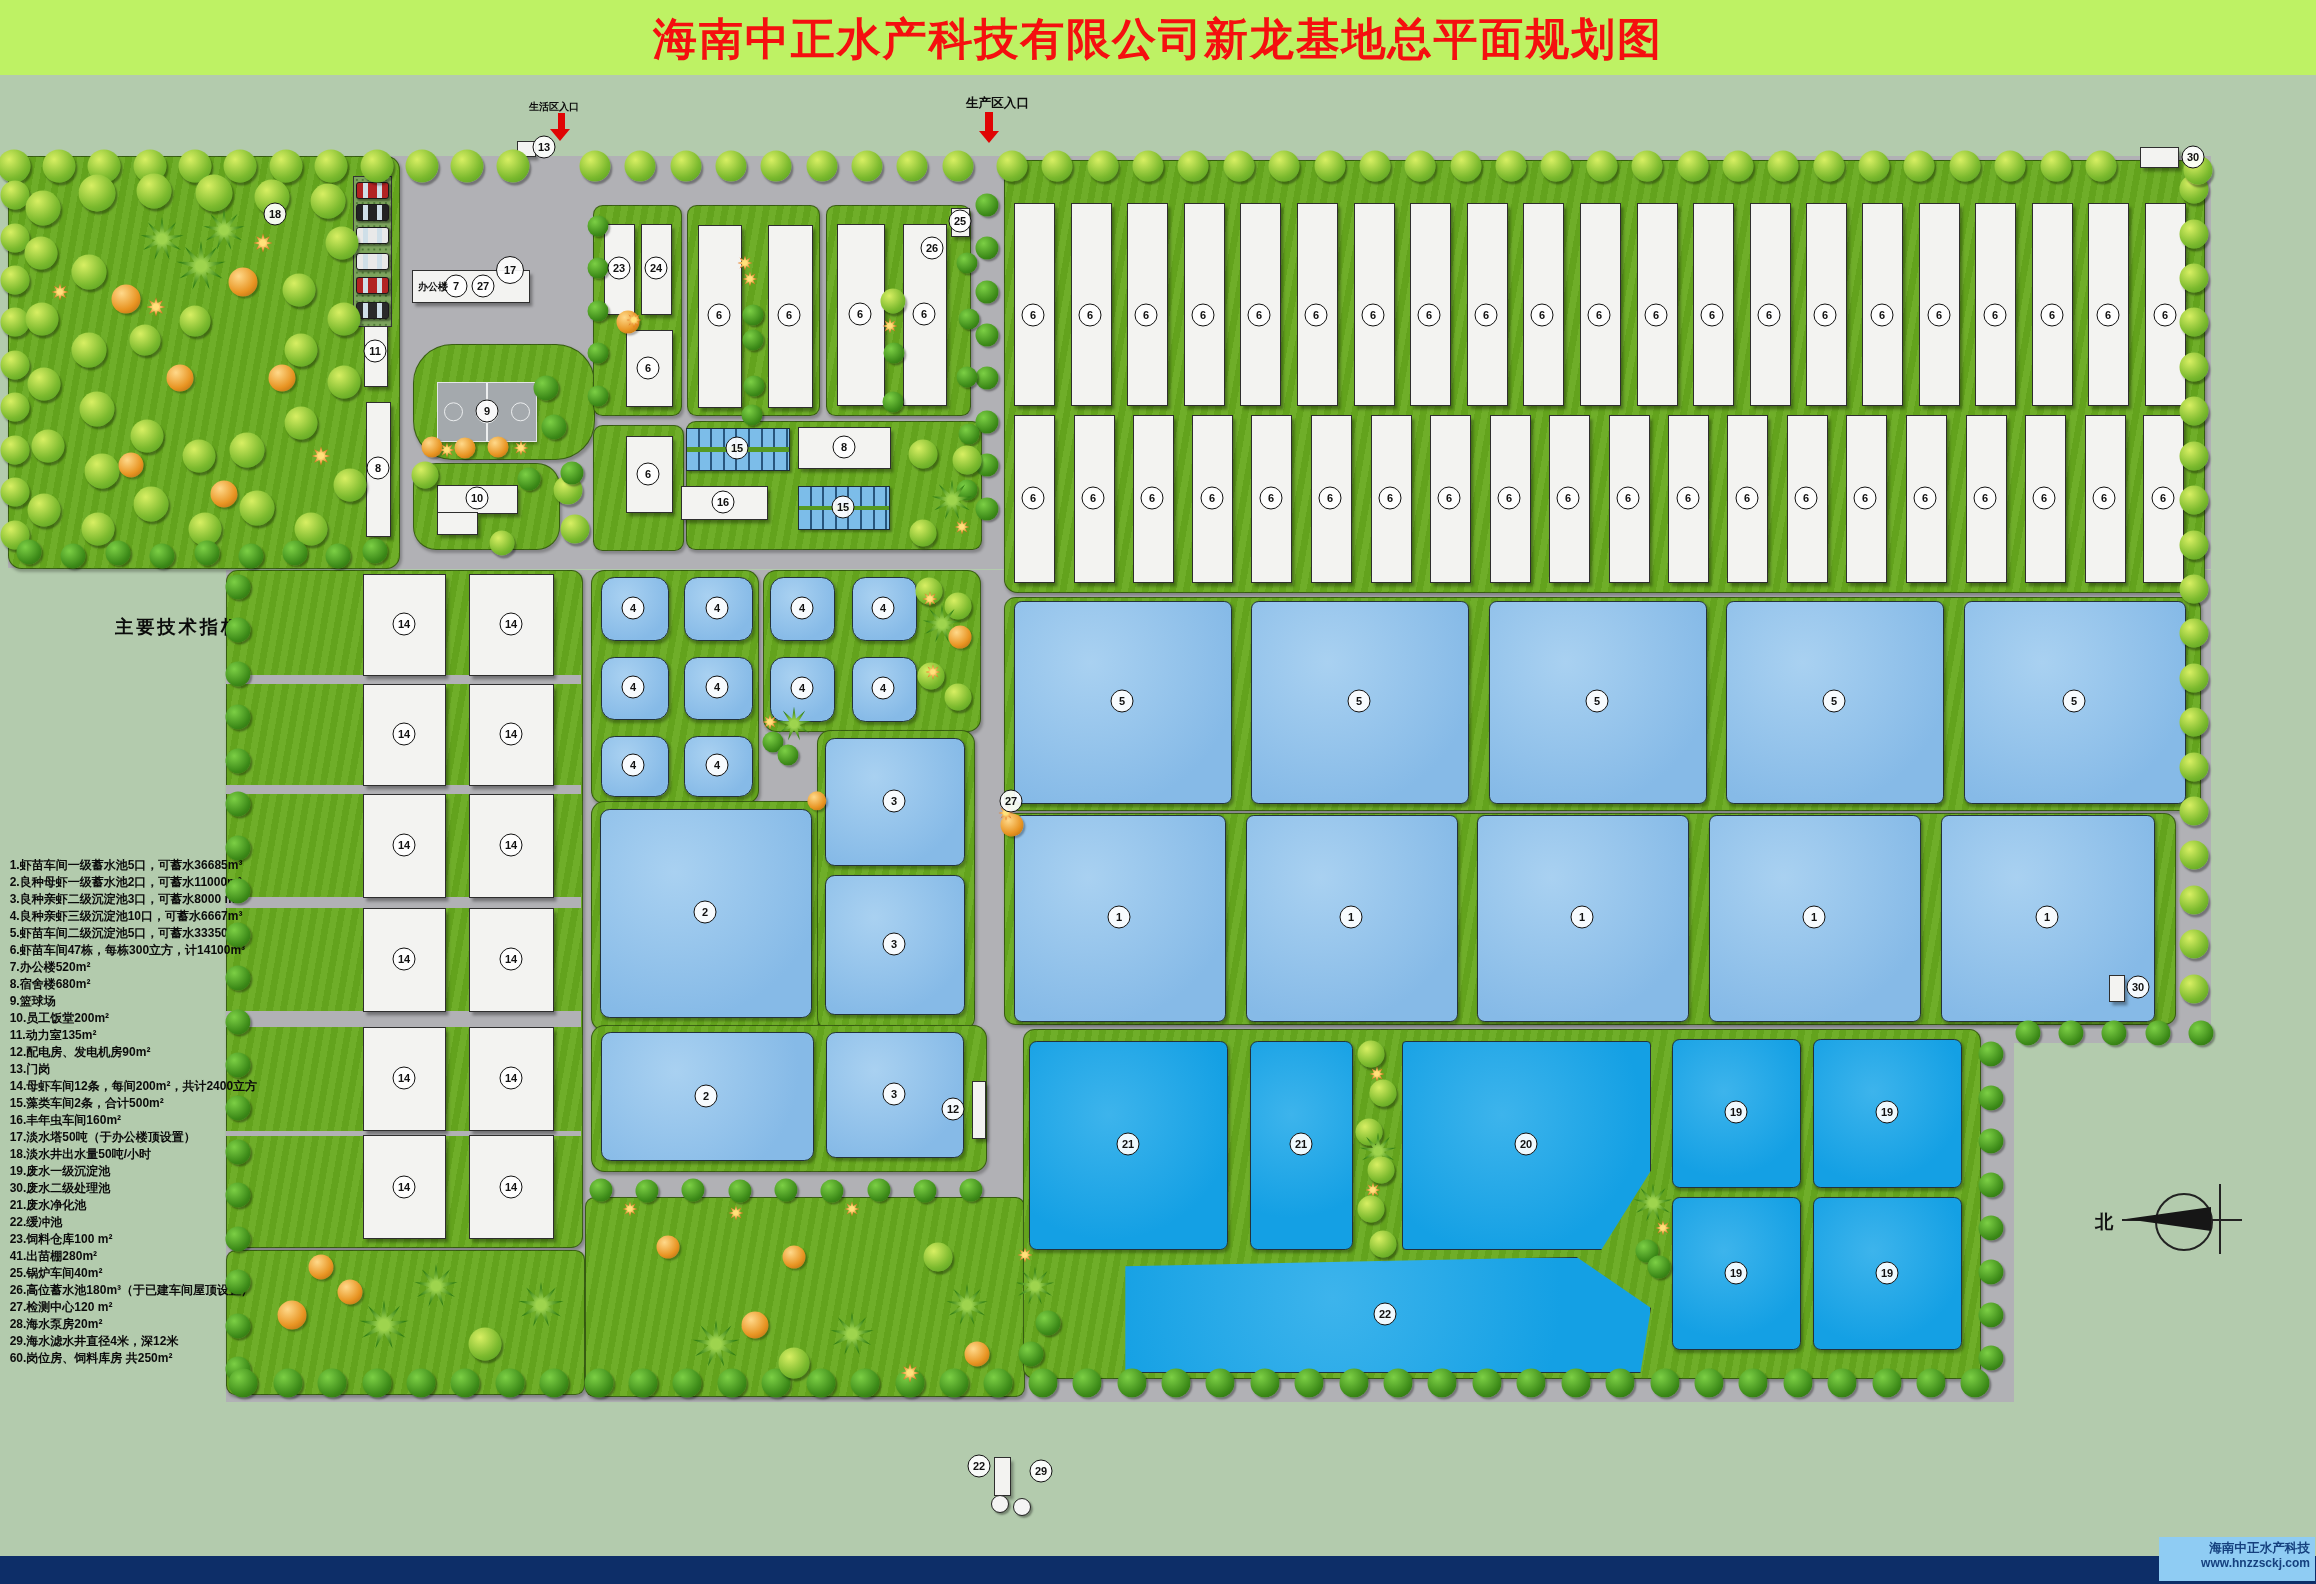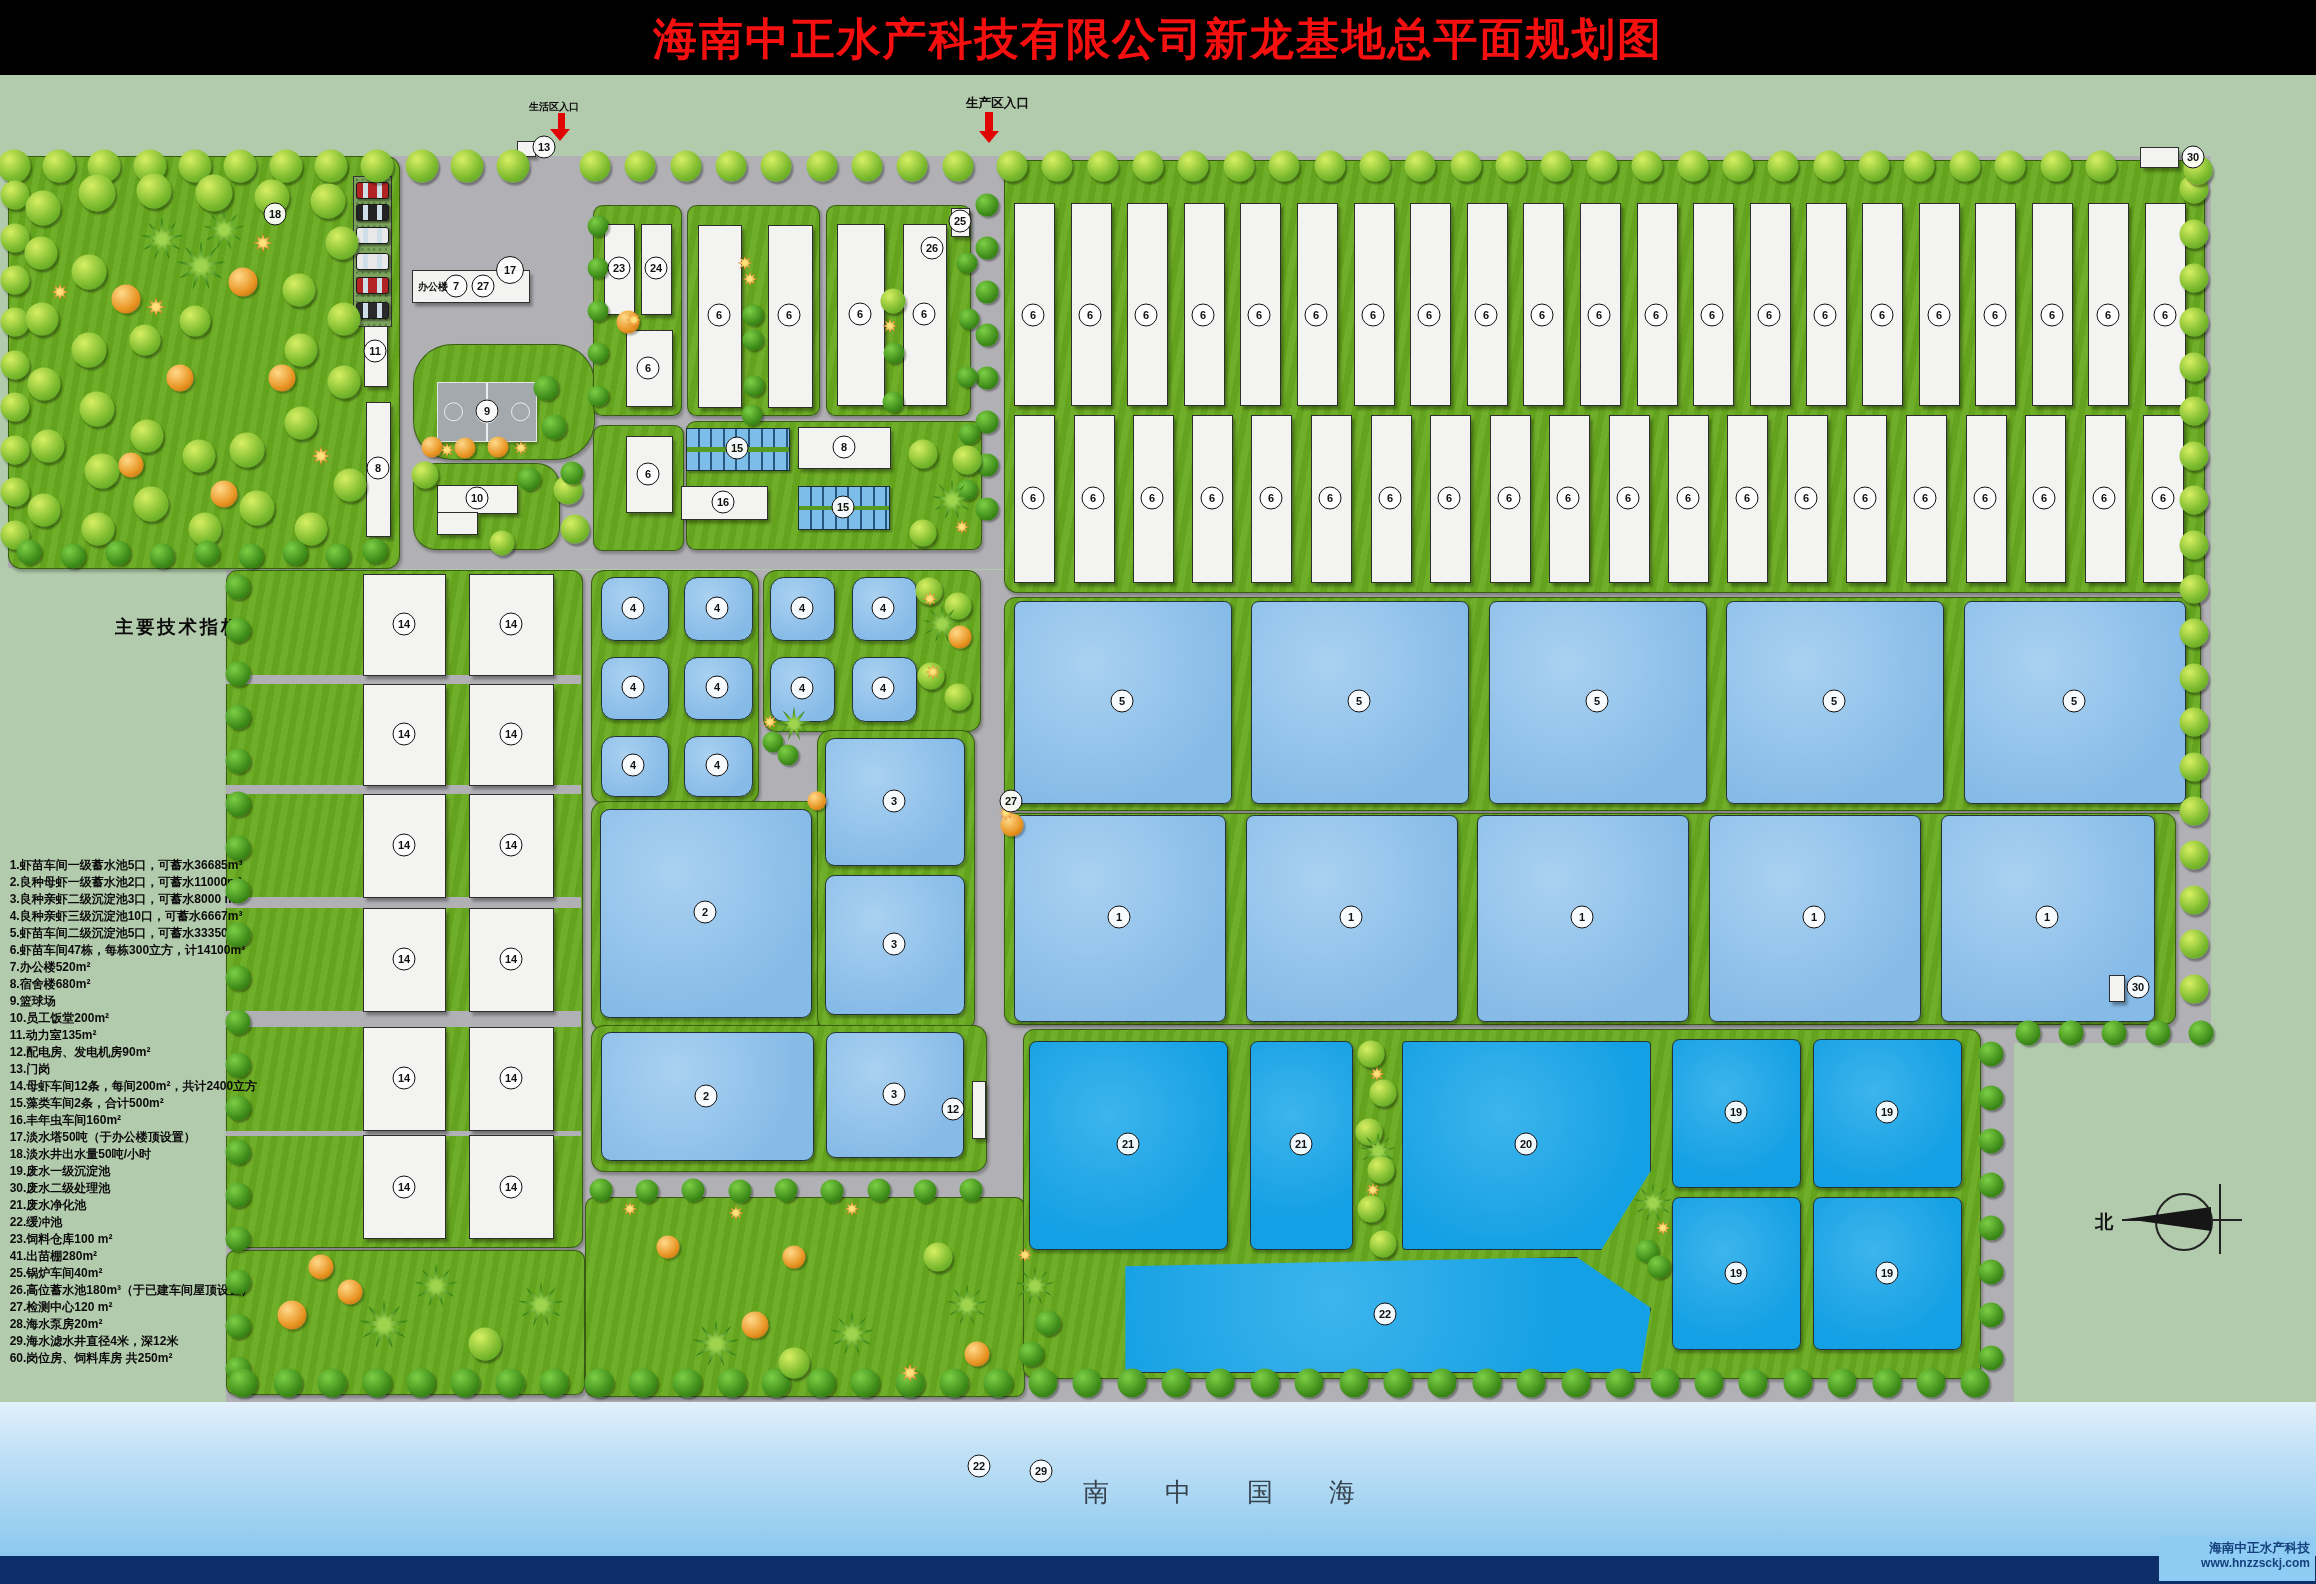--- a/index.html
+++ b/index.html
@@ -27,21 +27,21 @@
       display:flex;align-items:center;justify-content:center;transform:translate(-50%,-50%);line-height:1;z-index:40;}
   .tree{position:absolute;border-radius:50%;transform:translate(-50%,-50%);z-index:30;}
   .t0{background:radial-gradient(circle at 35% 30%,#d8ef63,#7cba2e 60%,#4e9a1e);box-shadow:1.9px 2.9px 1.9px rgba(0,0,0,.35);}
   .t1{background:radial-gradient(circle at 35% 30%,#7ccf45,#3c8a18 65%,#2a6410);box-shadow:1.9px 1.9px 1.9px rgba(0,0,0,.35);}
   .t2{background:radial-gradient(circle at 35% 30%,#ffd98a,#e89422 60%,#a96410);box-shadow:1.9px 1.9px 1.9px rgba(0,0,0,.3);}
   .t3{background:radial-gradient(circle,#9ed44e 15%,#2f7d14 60%);border-radius:0;box-shadow:none;filter:drop-shadow(1.9px 1.9px 1px rgba(0,0,0,.35));}
   .t4{background:radial-gradient(circle,#ffe27a 20%,#e2641a 70%);border-radius:0;box-shadow:none;filter:drop-shadow(1px 1px 1px rgba(0,0,0,.3));}
   .car{position:absolute;height:14.5px;width:31px;border:1px solid #1a1a1a;border-radius:2.9px;box-shadow:1.9px 1.9px 1.9px rgba(0,0,0,.4);}
   .parking{position:absolute;background-color:#7ca45d;border:1px solid #333;
       background-image:radial-gradient(#4e7a36 1px,transparent 1.3px);background-size:5.8px 5.8px;}
-  #titleband{position:absolute;left:0;top:0;width:2316px;height:75px;background:#000000;z-index:5;}
+  #titleband{position:absolute;left:0;top:0;width:2316px;height:75px;background:#bef264;z-index:5;}
   #maintitle{width:100%;text-align:center;line-height:77px;font-size:44px;font-weight:bold;color:#f50f0f;letter-spacing:1.9px;}
   #hwy{position:absolute;left:0;top:75px;width:2316px;height:81px;background:#b1b1b5;z-index:1;}
   #hwyline{position:absolute;left:0;top:22px;width:100%;height:2.9px;
       background:repeating-linear-gradient(90deg,#fff 0 68px,rgba(255,255,255,0) 68px 106px);}
   #roadname{position:absolute;left:666px;top:5.8px;font-size:23px;font-weight:bold;color:#1c1c1c;letter-spacing:27px;}
   .entr{position:absolute;z-index:6;}
   .entr .lbl{position:absolute;font-weight:bold;color:#0d0d0d;white-space:nowrap;}
   .entr .stem{position:absolute;background:#e00404;}
   .entr .tri{position:absolute;width:0;height:0;border-left:10.6px solid transparent;border-right:10.6px solid transparent;border-top:12.6px solid #e00404;}
   #indicators{position:absolute;left:72px;top:614px;width:261px;z-index:20;color:#0b0b0b;}
@@ -587,23 +587,20 @@
     <div class="tree t0" style="left: 2198px; top: 170px; width: 29px; height: 29px;"></div>
     <div class="court" id="courtbox" style="left: 437px; top: 382px; width: 98px; height: 58px;">
     <div class="c-mid"></div>
     <div class="c-circle"></div>
     <div class="c-key l"></div>
     <div class="c-key r"></div>
   </div>
 
   <div id="officetext" style="left: 418px; top: 280px;">办公楼</div>
 
-  <div id="sea">
-    <div id="sealabel">南中国海</div>
-  </div>
   <div id="navybar"></div>
   <div id="watermark">
     <div class="w1">海南中正水产科技</div>
     <div class="w2">www.hnzzsckj.com</div>
   </div>
 
   <div id="compass">
     <div class="n">北</div>
     <div class="h"></div>
     <div class="c"></div>

